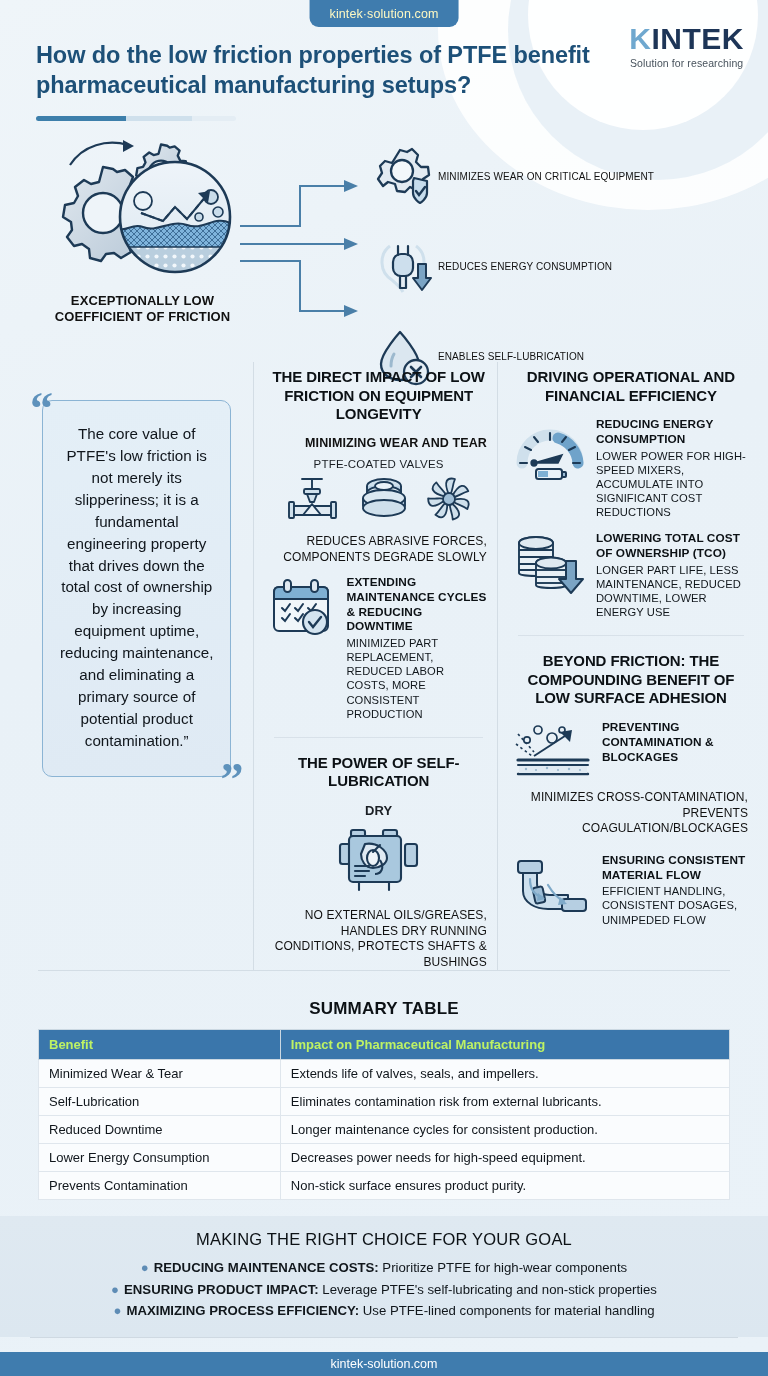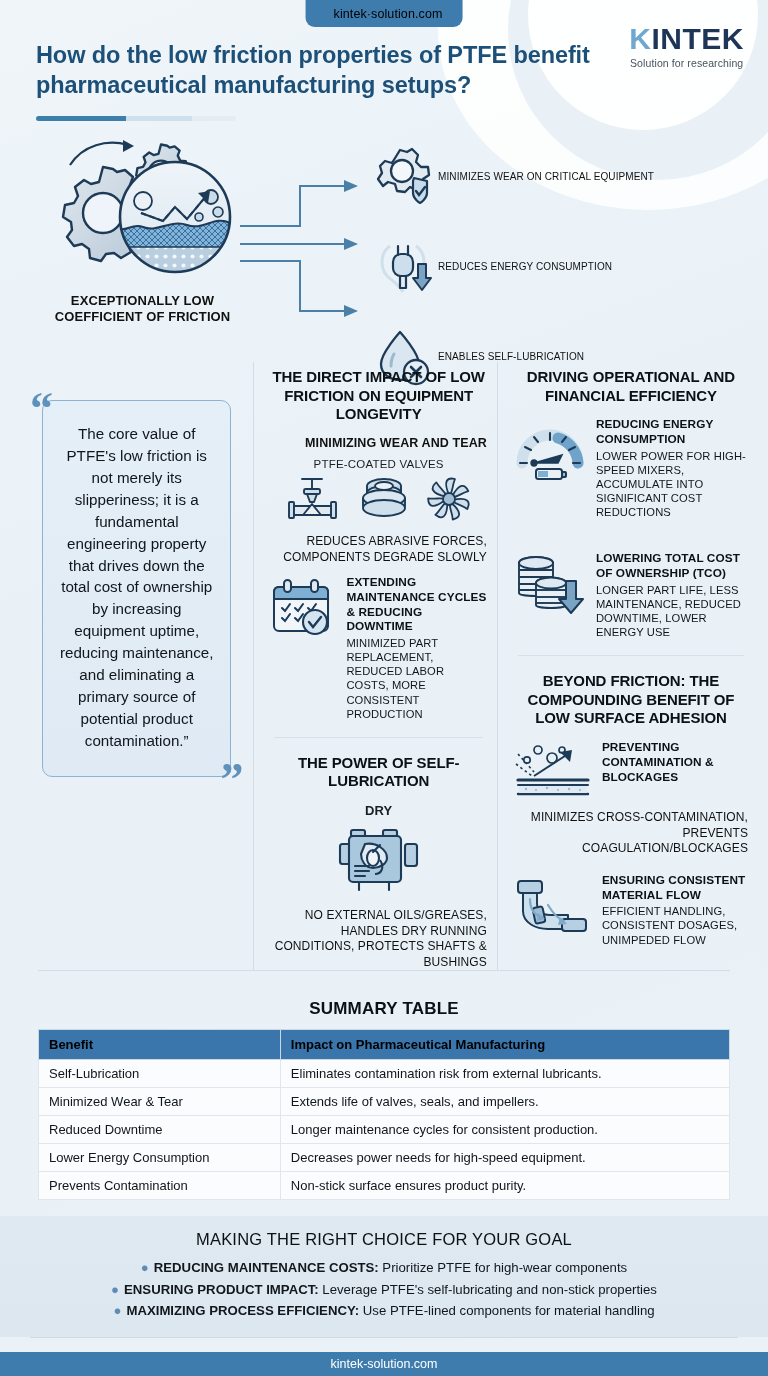--- a/index.html
+++ b/index.html
@@ -28,23 +28,23 @@
   .sw2 { width: 300px; height: 300px; right: -40px; top: -120px; background: #e3edf5; opacity: .8; }
   .sw3 { width: 230px; height: 230px; right: 10px;  top: -100px; background: #ffffff; opacity: .95; }
 
   
   .url-pill {
     position: absolute;
     left: 50%;
     transform: translateX(-50%);
     top: 0;
     background: #3f7cae;
-    color: #000000;
+    color: #fef9c3;
     font-size: 12.5px;
-    padding: 7px 20px 6px 28px;
+    padding: 7px 20px 6px 20px;
     border-radius: 0 0 9px 9px;
     letter-spacing: .1px;
     z-index: 6;
   }
 
   
   .header { position: relative; padding: 40px 30px 0 36px; z-index: 5; }
   .logo {
     position: absolute;
     right: 24px;
@@ -145,21 +145,21 @@
 
   
   .summary { padding: 14px 38px 0 38px; }
   .summary-divider { border: 0; border-top: 1px solid #d3dde5; margin: 0 38px; }
   .summary-title {
     text-align: center; font-size: 17px; font-weight: bold; color: #0c1115;
     margin: 14px 0 10px; letter-spacing: .2px;
   }
   table.sum { width: 100%; border-collapse: collapse; background: #fbfdfe; }
   table.sum th {
-    background: #3a76ab; color: #000000; font-size: 13px; font-weight: bold;
+    background: #3a76ab; color: #bef264; font-size: 13px; font-weight: bold;
     text-align: left; padding: 7px 10px; border: 1px solid #cbd8e2;
   }
   table.sum td {
     font-size: 13px; color: #10161c; padding: 6px 10px; border: 1px solid #dfe6ed;
     background: #fafcfe;
   }
   table.sum td.c1 { width: 35%; }
 
   
   .choice {
@@ -502,21 +502,21 @@
               <rect x="24" y="52" width="10" height="6" fill="#7fb0d3" stroke="none"></rect>
             </g>
           </svg>
         </span>
         <span class="ftext">
           <span class="f-title" style="display:block">REDUCING ENERGY CONSUMPTION</span>
           <span class="f-body" style="display:block">LOWER POWER FOR HIGH-SPEED MIXERS, ACCUMULATE INTO SIGNIFICANT COST REDUCTIONS</span>
         </span>
       </div>
 
-      <div class="feature" style="margin-top:32px">
+      <div class="feature" style="margin-top:12px">
         <span class="ficon">
           <svg width="72" height="64" viewBox="0 0 72 64">
             <g stroke="#1d3a56" stroke-width="1.9" fill="#e8f0f6" stroke-linejoin="round">
               <ellipse cx="22" cy="10" rx="17" ry="6"></ellipse>
               <path d="M5,10 L5,40 C5,44 39,44 39,40 L39,10" fill="#e8f0f6"></path>
               <line x1="5" y1="17" x2="39" y2="17"></line>
                 <line x1="5" y1="24" x2="39" y2="24"></line>
               <line x1="5" y1="31" x2="39" y2="31"></line>
                 <line x1="5" y1="37" x2="39" y2="37"></line>
               <ellipse cx="22" cy="10" rx="17" ry="6" fill="#dfe9f1"></ellipse>
@@ -610,26 +610,26 @@
     <div class="summary-title">SUMMARY TABLE</div>
     <table class="sum">
       <thead>
         <tr>
           <th class="c1">Benefit</th>
           <th>Impact on Pharmaceutical Manufacturing</th>
         </tr>
       </thead>
       <tbody>
         <tr>
+          <td class="c1">Minimized Wear &amp; Tear</td>
+          <td>Extends life of valves, seals, and impellers.</td>
+        </tr>
+        <tr>
           <td class="c1">Self-Lubrication</td>
           <td>Eliminates contamination risk from external lubricants.</td>
-        </tr>
-        <tr>
-          <td class="c1">Minimized Wear &amp; Tear</td>
-          <td>Extends life of valves, seals, and impellers.</td>
         </tr>
         <tr>
           <td class="c1">Reduced Downtime</td>
           <td>Longer maintenance cycles for consistent production.</td>
         </tr>
         <tr>
           <td class="c1">Lower Energy Consumption</td>
           <td>Decreases power needs for high-speed equipment.</td>
         </tr>
         <tr>

